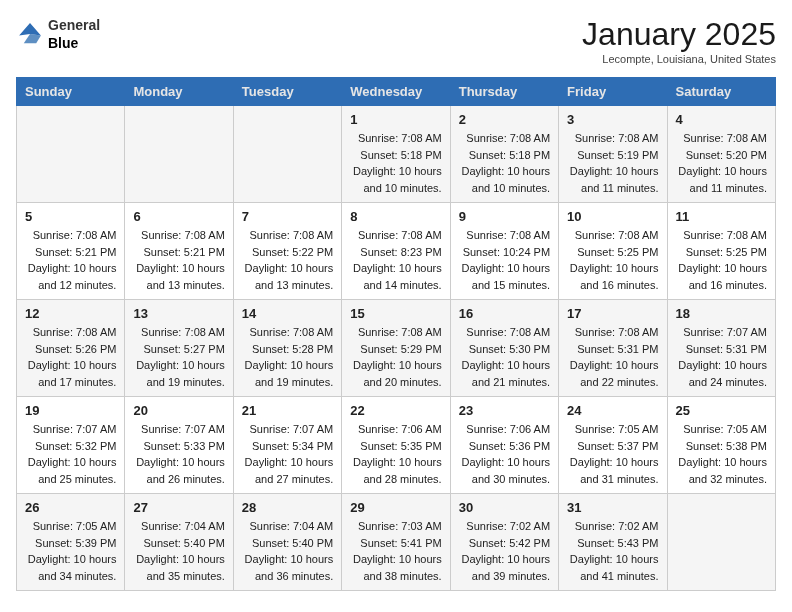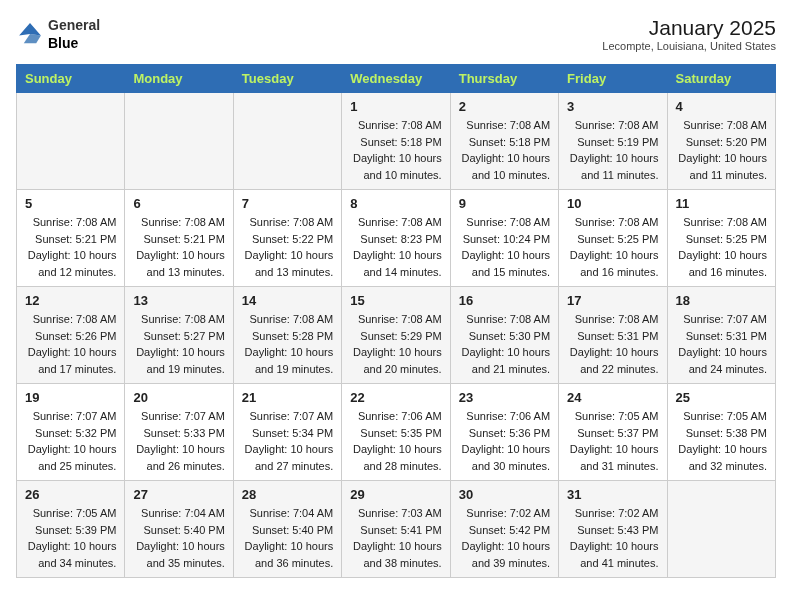--- a/index.html
+++ b/index.html
@@ -22,30 +22,30 @@
       align-items: center;
       gap: 4px;
     }
     .logo-text-general { font-size: 14px; font-weight: bold; color: #333; }
     .logo-text-blue { font-size: 14px; font-weight: bold; color: #000000; }
     .logo-icon {
       width: 28px;
       height: 28px;
     }
     .title-block { text-align: right; }
-    .title-block h1 { font-size: 21px; color: #1a1a1a; font-weight: normal; }
+    .title-block h1 { font-size: 32px; color: #1a1a1a; font-weight: normal; }
     .title-block h2 { font-size: 11px; color: #444; font-weight: normal; }
     table {
       width: 100%;
       border-collapse: collapse;
       border: 1px solid #ccc;
     }
     thead tr th {
       background-color: #2e6db4;
-      color: #bef264;
+      color: #e5e5e5;
       padding: 6px 8px;
       font-size: 13px;
       font-weight: bold;
       text-align: left;
       border: 1px solid #2e6db4;
     }
     tbody tr td {
       vertical-align: top;
       padding: 6px 8px;
       font-size: 11px;

